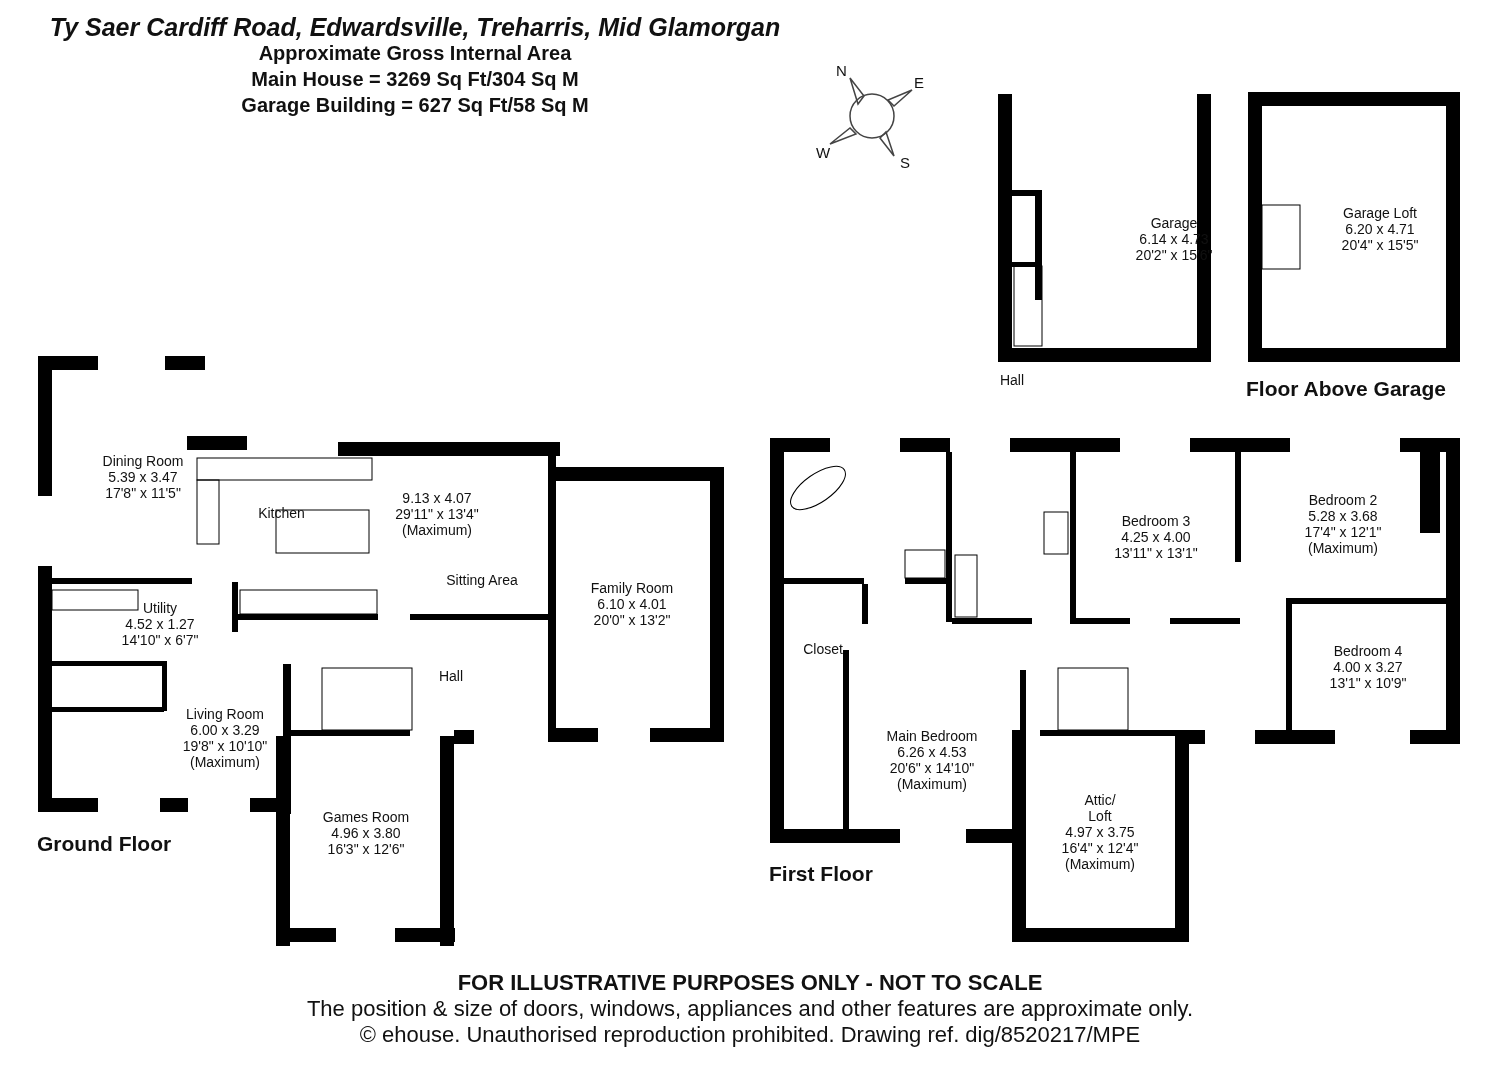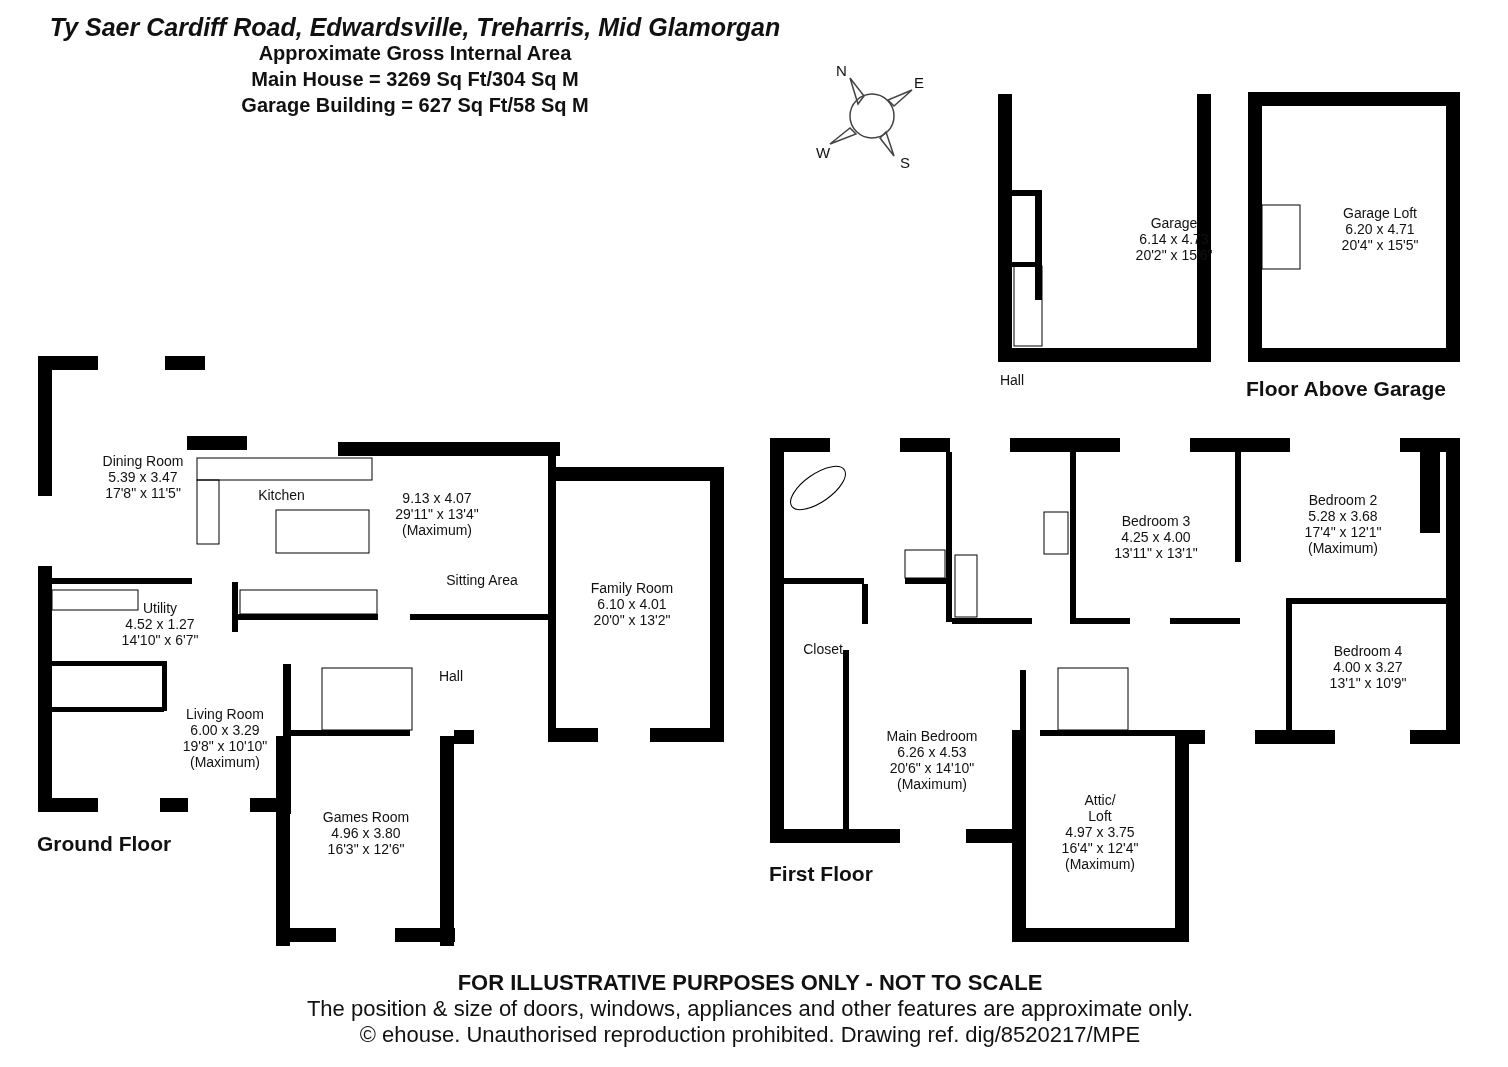--- a/index.html
+++ b/index.html
@@ -132,21 +132,21 @@
 <div class="cmp" style="left:836px;top:62px;">N</div>
 <div class="cmp" style="left:914px;top:74px;">E</div>
 <div class="cmp" style="left:900px;top:154px;">S</div>
 <div class="cmp" style="left:816px;top:144px;">W</div>
 
 <div class="lbl" style="left:119px;top:453px;margin-left:24px;">
   <div>Dining Room</div>
     <div>5.39 x 3.47</div>
     <div>17'8" x 11'5"</div>
 </div>
-<div class="lbl" style="left:272px;top:487px;padding-left:19px;">
+<div class="lbl" style="left:272px;top:505px;padding-left:19px;">
     <div>Kitchen</div>
   </div>
 <div class="lbl" style="left:437px;top:490px;">
   <div>9.13 x 4.07</div>
     <div>29'11" x 13'4"</div>
     <div>(Maximum)</div>
 </div>
 <div class="lbl" style="left:482px;top:572px;">
     <div>Sitting Area</div>
   </div>

